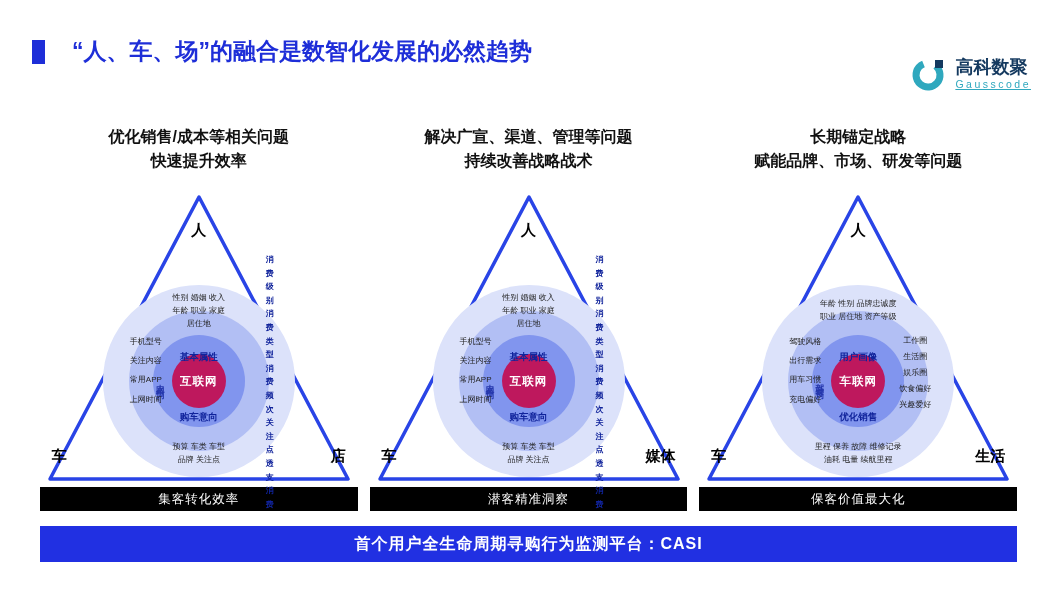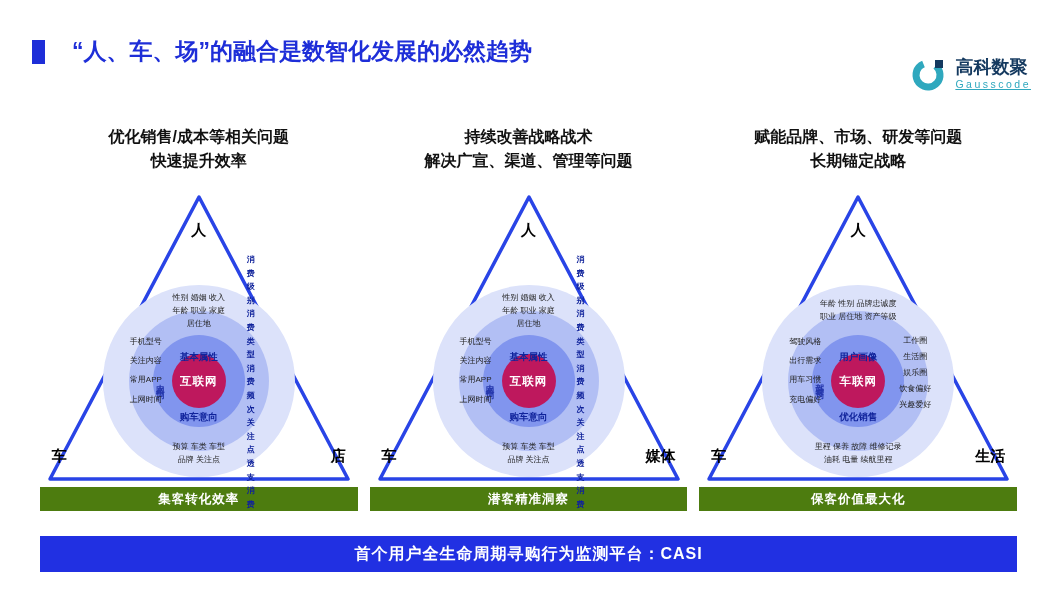--- a/index.html
+++ b/index.html
@@ -46,39 +46,39 @@
     display: flex; align-items: center; justify-content: center; letter-spacing: 1px;
   }
   .ring-label { position: absolute; transform: translate(-50%,-50%); font-size: 9.5px; font-weight: bold; color: #10239b; white-space: nowrap; }
   .rl-top { left: 0; top: -33px; margin-top: 9px; }
   .rl-bottom { left: 0; top: 36px; }
   .rl-vertical {
     position: absolute; left: -38px; top: 0; transform: translate(-50%,-50%);
     writing-mode: vertical-rl; font-size: 8.5px; font-weight: bold; color: #2436ac; letter-spacing: 2px; white-space: nowrap;
   }
   .rl-rightlist {
-    position: absolute; left: 52px; top: 1px; transform: translate(-50%,-50%);
+    position: absolute; left: 71px; top: 1px; transform: translate(-50%,-50%);
     font-size: 8px; line-height: 1.7; font-weight: bold; color: #10239b;
     white-space: pre-line; text-align: right;
   }
 
   .cluster { position: absolute; transform: translate(-50%,-50%); font-size: 8px; color: #222; text-align: center; white-space: pre-line; line-height: 1.6; }
   .c-top { left: 155px; top: 120px; }
   .c-left { left: 102px; top: 179px; line-height: 2.4; }
   .c-right { left: 212px; top: 182px; line-height: 2.0; }
   .c-bottom { left: 155px; top: 263px; }
 
   
   .col-banner {
-    width: 100%; height: 24px; margin-top: 4px; background: #4d7c0f;
-    color: #fff; font-size: 12.5px; font-weight: bold; letter-spacing: 1px;
+    width: 100%; height: 24px; margin-top: 4px; background: #000000;
+    color: #fff; font-size: 12.5px; font-weight: normal; letter-spacing: 1px;
     display: flex; align-items: center; justify-content: center;
   }
   .bottom-banner {
-    margin: 25px 40px 0; height: 36px; background: #2130e2;
+    margin: 15px 40px 0; height: 36px; background: #2130e2;
     color: #fff; font-size: 16px; font-weight: bold; letter-spacing: 1px;
     display: flex; align-items: center; justify-content: center;
   }
 </style>
 </head>
 <body>
 
 <div class="slide">
 
   <div class="title-row">
@@ -137,22 +137,22 @@
 常用APP
 上网时间</div>
         <div class="cluster c-bottom">预算 车类 车型
 品牌 关注点</div>
       </div>
       <div class="col-banner">集客转化效率</div>
     </section>
 
     <section class="column">
       <div class="col-heading">
+        <div>解决广宣、渠道、管理等问题</div>
         <div>持续改善战略战术</div>
-        <div>解决广宣、渠道、管理等问题</div>
       </div>
       <div class="diagram">
         <svg class="tri" width="310" height="292" viewBox="0 0 310 292">
           <path d="M155 6 L304 288 L6 288 Z" fill="none" stroke="#2944e6" stroke-width="3.5" stroke-linejoin="round"></path>
         </svg>
         <div class="vertex v-top">人</div>
         <div class="vertex v-left">车</div>
         <div class="vertex v-right">媒体</div>
         <div class="rings">
           <div class="circle r1"></div>
@@ -176,22 +176,22 @@
 常用APP
 上网时间</div>
         <div class="cluster c-bottom">预算 车类 车型
 品牌 关注点</div>
       </div>
       <div class="col-banner">潜客精准洞察</div>
     </section>
 
     <section class="column">
       <div class="col-heading">
+        <div>长期锚定战略</div>
         <div>赋能品牌、市场、研发等问题</div>
-        <div>长期锚定战略</div>
       </div>
       <div class="diagram">
         <svg class="tri" width="310" height="292" viewBox="0 0 310 292">
           <path d="M155 6 L304 288 L6 288 Z" fill="none" stroke="#2944e6" stroke-width="3.5" stroke-linejoin="round"></path>
         </svg>
         <div class="vertex v-top">人</div>
         <div class="vertex v-left">车</div>
         <div class="vertex v-right">生活</div>
         <div class="rings">
           <div class="circle r1"></div>

